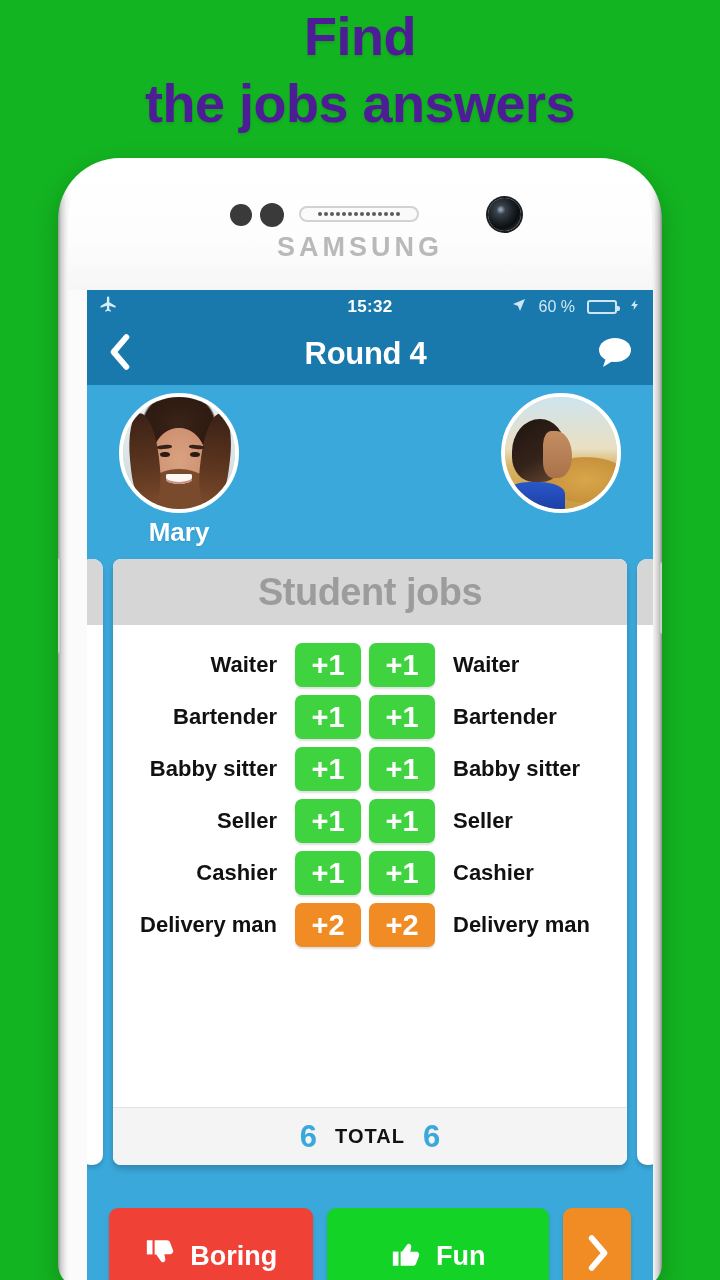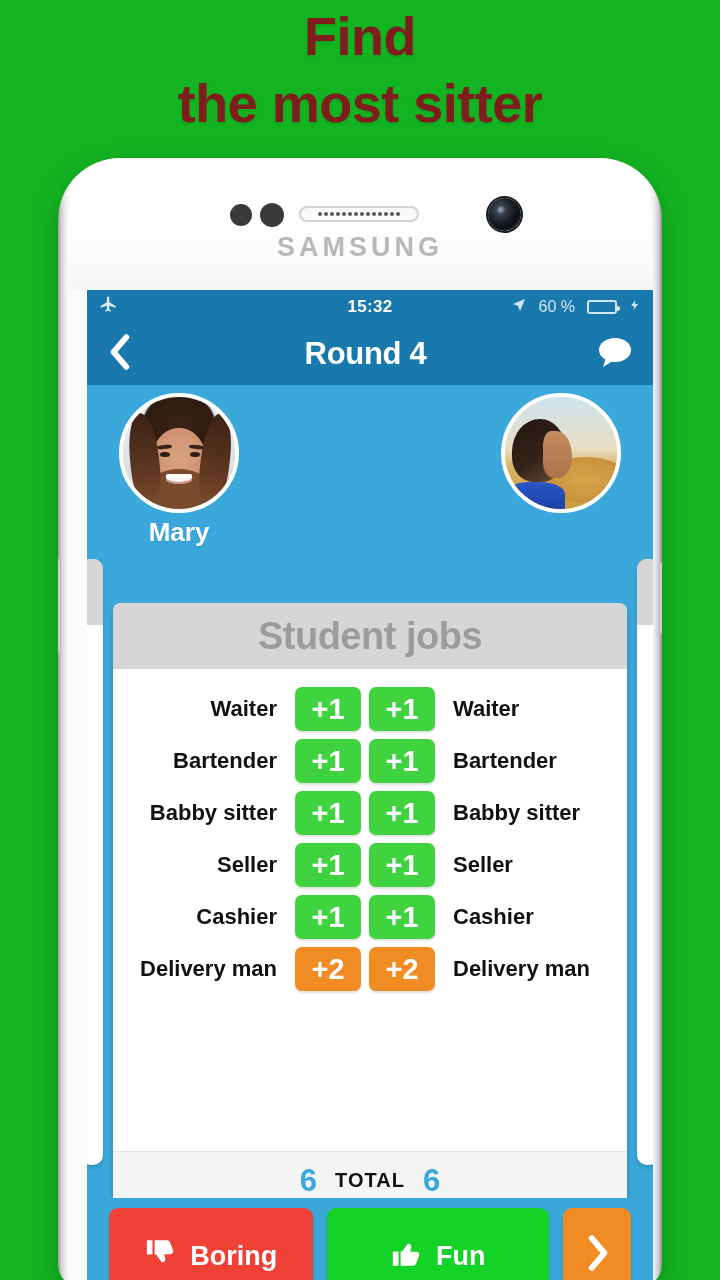--- a/index.html
+++ b/index.html
@@ -13,21 +13,21 @@
   
   .promo {
     position: absolute;
     top: 0; left: 0; width: 720px; height: 155px;
     display: flex; flex-direction: column;
     align-items: center; justify-content: flex-start;
     padding-top: 8px;
     z-index: 5;
   }
   .promo-line {
-    color: #7f1d1d;
+    color: #4c1d95;
     font-weight: bold;
     letter-spacing: -0.5px;
     line-height: 1.05;
     text-shadow: 0 2px 3px rgba(0,0,0,0.10);
   }
   .promo-line1 { font-size: 54px; }
   .promo-line2 { font-size: 54px; margin-top: 10px; }
 
   
   .phone {
@@ -227,21 +227,21 @@
   .side-card .sc-head { height: 66px; background: #d6d6d6; }
   .side-card.left { left: -6px; }
   .side-card.right { right: -6px; }
 
   .card {
     position: absolute; left: 26px; top: 0;
     width: 514px; height: 606px;
     background: #ffffff; border-radius: 8px;
     box-shadow: 0 4px 6px rgba(0,0,0,0.20);
     overflow: hidden;
-    display: flex; flex-direction: column; margin-top: 44px;
+    display: flex; flex-direction: column;
   }
   .card-head {
     height: 66px; background: #d6d6d6;
     display: flex; align-items: center; justify-content: center;
   }
   .card-title {
     color: #9c9c9c; font-size: 38px; font-weight: bold; letter-spacing: -0.5px;
   }
   .card-body { flex: 1; background: #ffffff; padding: 14px 0 0 0; }
 
@@ -298,21 +298,21 @@
     box-shadow: inset 0 0 2px rgba(0,0,0,0.3);
   }
   .side-btn.left-vol { left: -2px; top: 400px; width: 5px; height: 96px; }
   .side-btn.right-pwr { right: -2px; top: 404px; width: 5px; height: 72px; }
 </style>
 </head>
 <body>
 
 <div class="promo">
   <div class="promo-line promo-line1">Find</div>
-  <div class="promo-line promo-line2">the most sitter</div>
+  <div class="promo-line promo-line2">the jobs answers</div>
 </div>
 
 <div class="phone">
   <div class="side-btn left-vol"></div>
   <div class="side-btn right-pwr"></div>
 
   <div class="phone-inner">
 
     <div class="phone-bezel-top">
       <div class="sensor-dot d1"></div>

